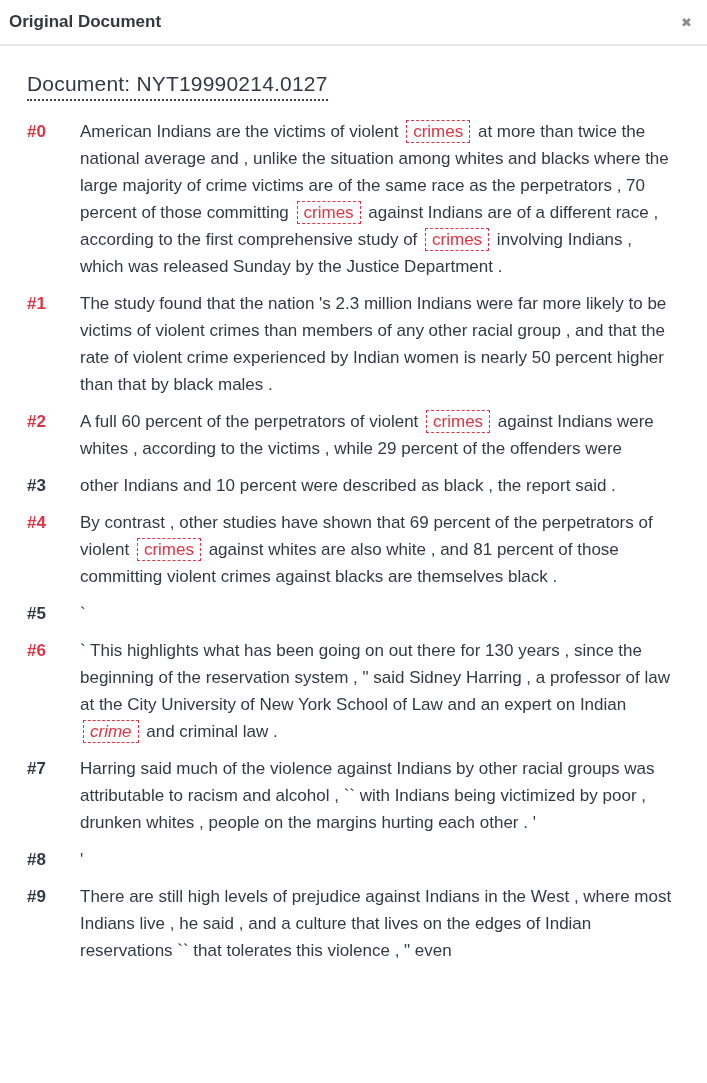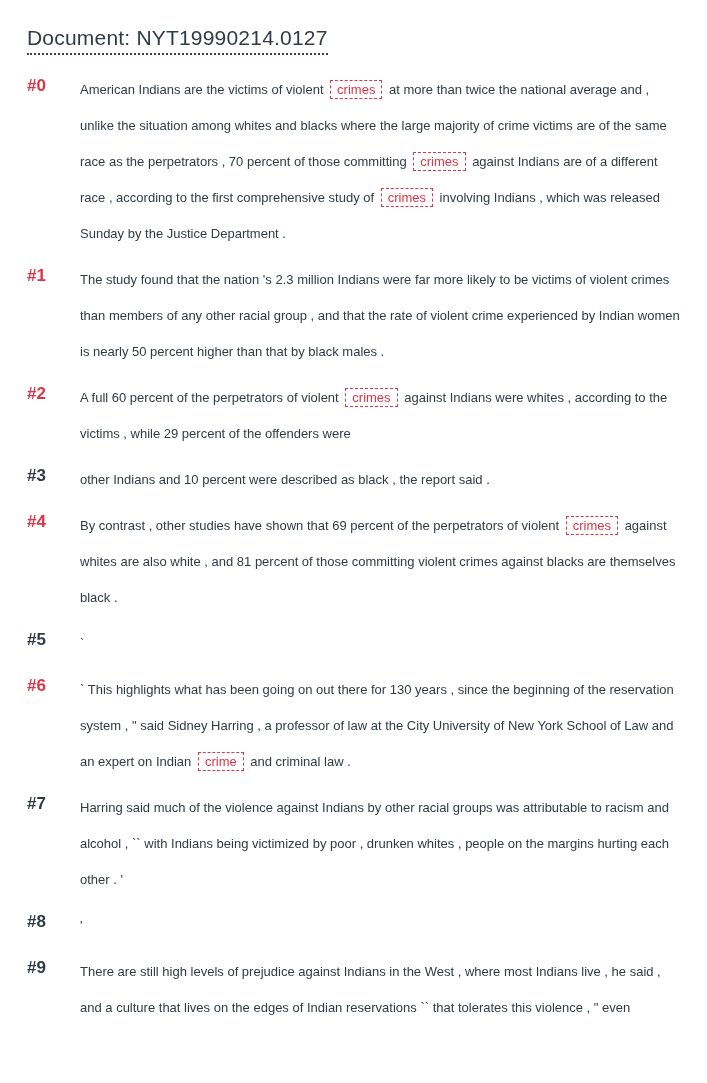--- a/index.html
+++ b/index.html
@@ -60,36 +60,40 @@
     margin-bottom: 10px;
   }
   .marker {
     width: 53px;
     flex-shrink: 0;
     font-size: 17px;
     font-weight: bold;
     line-height: 27px;
   }
   .content {
-    font-size: 13px;
-    line-height: 36px;
+    font-size: 17px;
+    line-height: 27px;
     color: #323a45;
     max-width: 600px;
   }
   .hl {
     border: 1px dashed #dc3545;
     padding: 1px 6px;
     margin: 0 3px;
     white-space: nowrap;
   }
 </style>
 </head>
 <body>
 
 <div class="modal">
+  <div class="modal-header">
+    <h5 class="modal-title">Original Document</h5>
+    <span class="close-btn">✖</span>
+  </div>
   <div class="modal-body">
     <h3 class="doc-heading">Document: NYT19990214.0127</h3>
     <div id="sentence-list">
         <div class="sentence-row">
           <div class="marker" style="color: rgb(220, 53, 69);">#0</div>
           <div class="content">American Indians are the victims of violent <span class="hl" style="color: rgb(220, 53, 69); border-color: rgb(220, 53, 69);">crimes</span> at more than twice the national average and , unlike the situation among whites and blacks where the large majority of crime victims are of the same race as the perpetrators , 70 percent of those committing <span class="hl" style="color: rgb(220, 53, 69); border-color: rgb(220, 53, 69);">crimes</span> against Indians are of a different race , according to the first comprehensive study of <span class="hl" style="color: rgb(220, 53, 69); border-color: rgb(220, 53, 69);">crimes</span> involving Indians , which was released Sunday by the Justice Department .</div>
         </div>
         <div class="sentence-row">
           <div class="marker" style="color: rgb(220, 53, 69);">#1</div>
           <div class="content">The study found that the nation 's 2.3 million Indians were far more likely to be victims of violent crimes than members of any other racial group , and that the rate of violent crime experienced by Indian women is nearly 50 percent higher than that by black males .</div>
@@ -105,21 +109,21 @@
         <div class="sentence-row">
           <div class="marker" style="color: rgb(220, 53, 69);">#4</div>
           <div class="content">By contrast , other studies have shown that 69 percent of the perpetrators of violent <span class="hl" style="color: rgb(220, 53, 69); border-color: rgb(220, 53, 69);">crimes</span> against whites are also white , and 81 percent of those committing violent crimes against blacks are themselves black .</div>
         </div>
         <div class="sentence-row">
           <div class="marker" style="color: rgb(50, 58, 69);">#5</div>
           <div class="content">`</div>
         </div>
         <div class="sentence-row">
           <div class="marker" style="color: rgb(220, 53, 69);">#6</div>
-          <div class="content">` This highlights what has been going on out there for 130 years , since the beginning of the reservation system , " said Sidney Harring , a professor of law at the City University of New York School of Law and an expert on Indian <span class="hl" style="color: rgb(220, 53, 69); border-color: rgb(220, 53, 69);">crime</span> and criminal law .</div>
+          <div class="content">` This highlights what has been going on out there for 130 years , since the beginning of the reservation system , " said Sidney Harring , a professor of law at the City University of New York School of Law and an expert on Indian <span class="hl" style="color: rgb(220, 53, 69); border-color: rgb(220, 53, 69); font-style: italic;">crime</span> and criminal law .</div>
         </div>
         <div class="sentence-row">
           <div class="marker" style="color: rgb(50, 58, 69);">#7</div>
           <div class="content">Harring said much of the violence against Indians by other racial groups was attributable to racism and alcohol , `` with Indians being victimized by poor , drunken whites , people on the margins hurting each other . '</div>
         </div>
         <div class="sentence-row">
           <div class="marker" style="color: rgb(50, 58, 69);">#8</div>
           <div class="content">'</div>
         </div>
         <div class="sentence-row">

